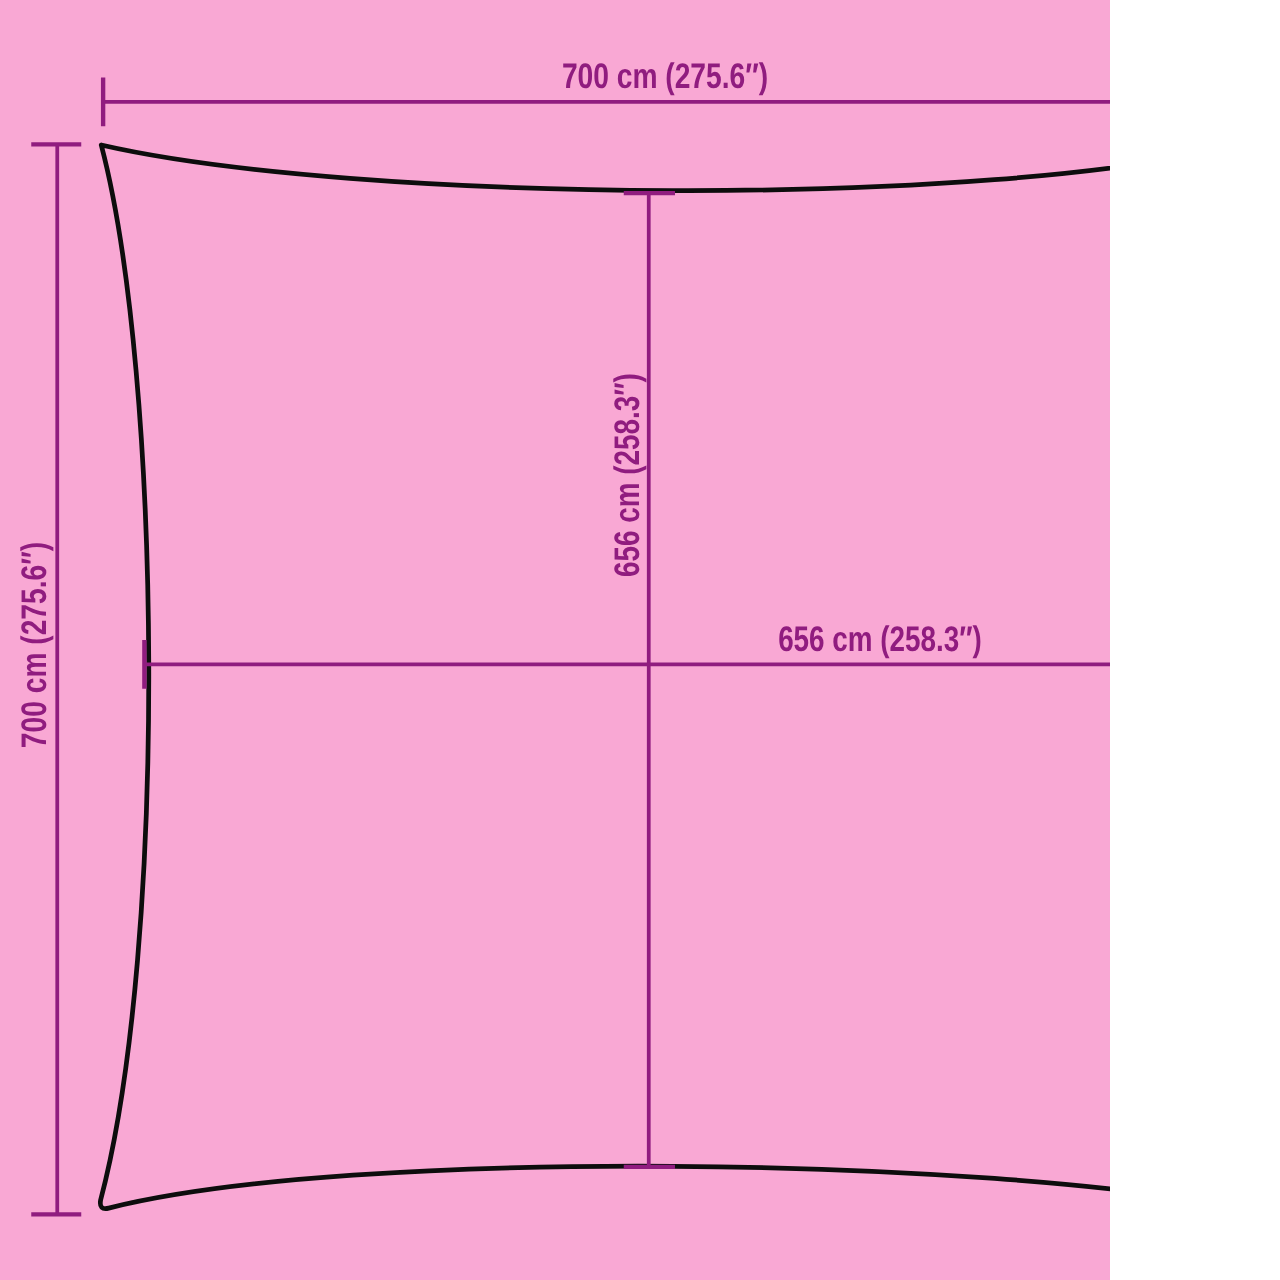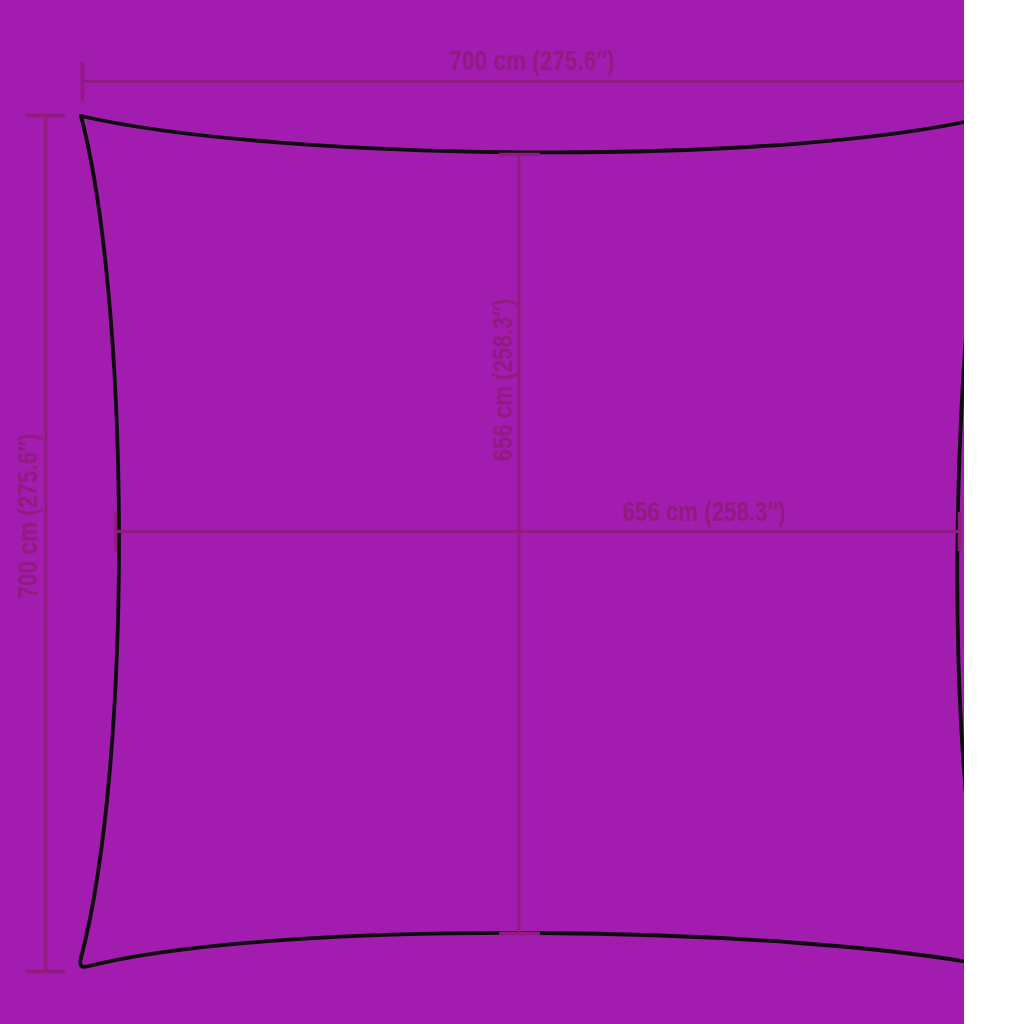--- a/index.html
+++ b/index.html
@@ -1,16 +1,16 @@
 <!DOCTYPE html>
 <html><head>
 <meta charset="utf-8">
 <style>
   html,body{margin:0;padding:0;background:#ffffff;}
-  #stage{position:relative;width:964px;height:1024px;background:#a21caf;overflow:hidden;}
+  #stage{position:relative;width:888px;height:1024px;background:#f9a8d4;overflow:hidden;}
   svg{display:block;}
   text{font-family:"Liberation Sans",sans-serif;font-weight:bold;fill:#901c7f;}
 </style>
 </head>
 <body>
 <div id="stage">
 <svg width="1024" height="1024" viewBox="0 0 1024 1024">
 
   <path d="M 81,116
            C 281,162 794,167.5 995,115

